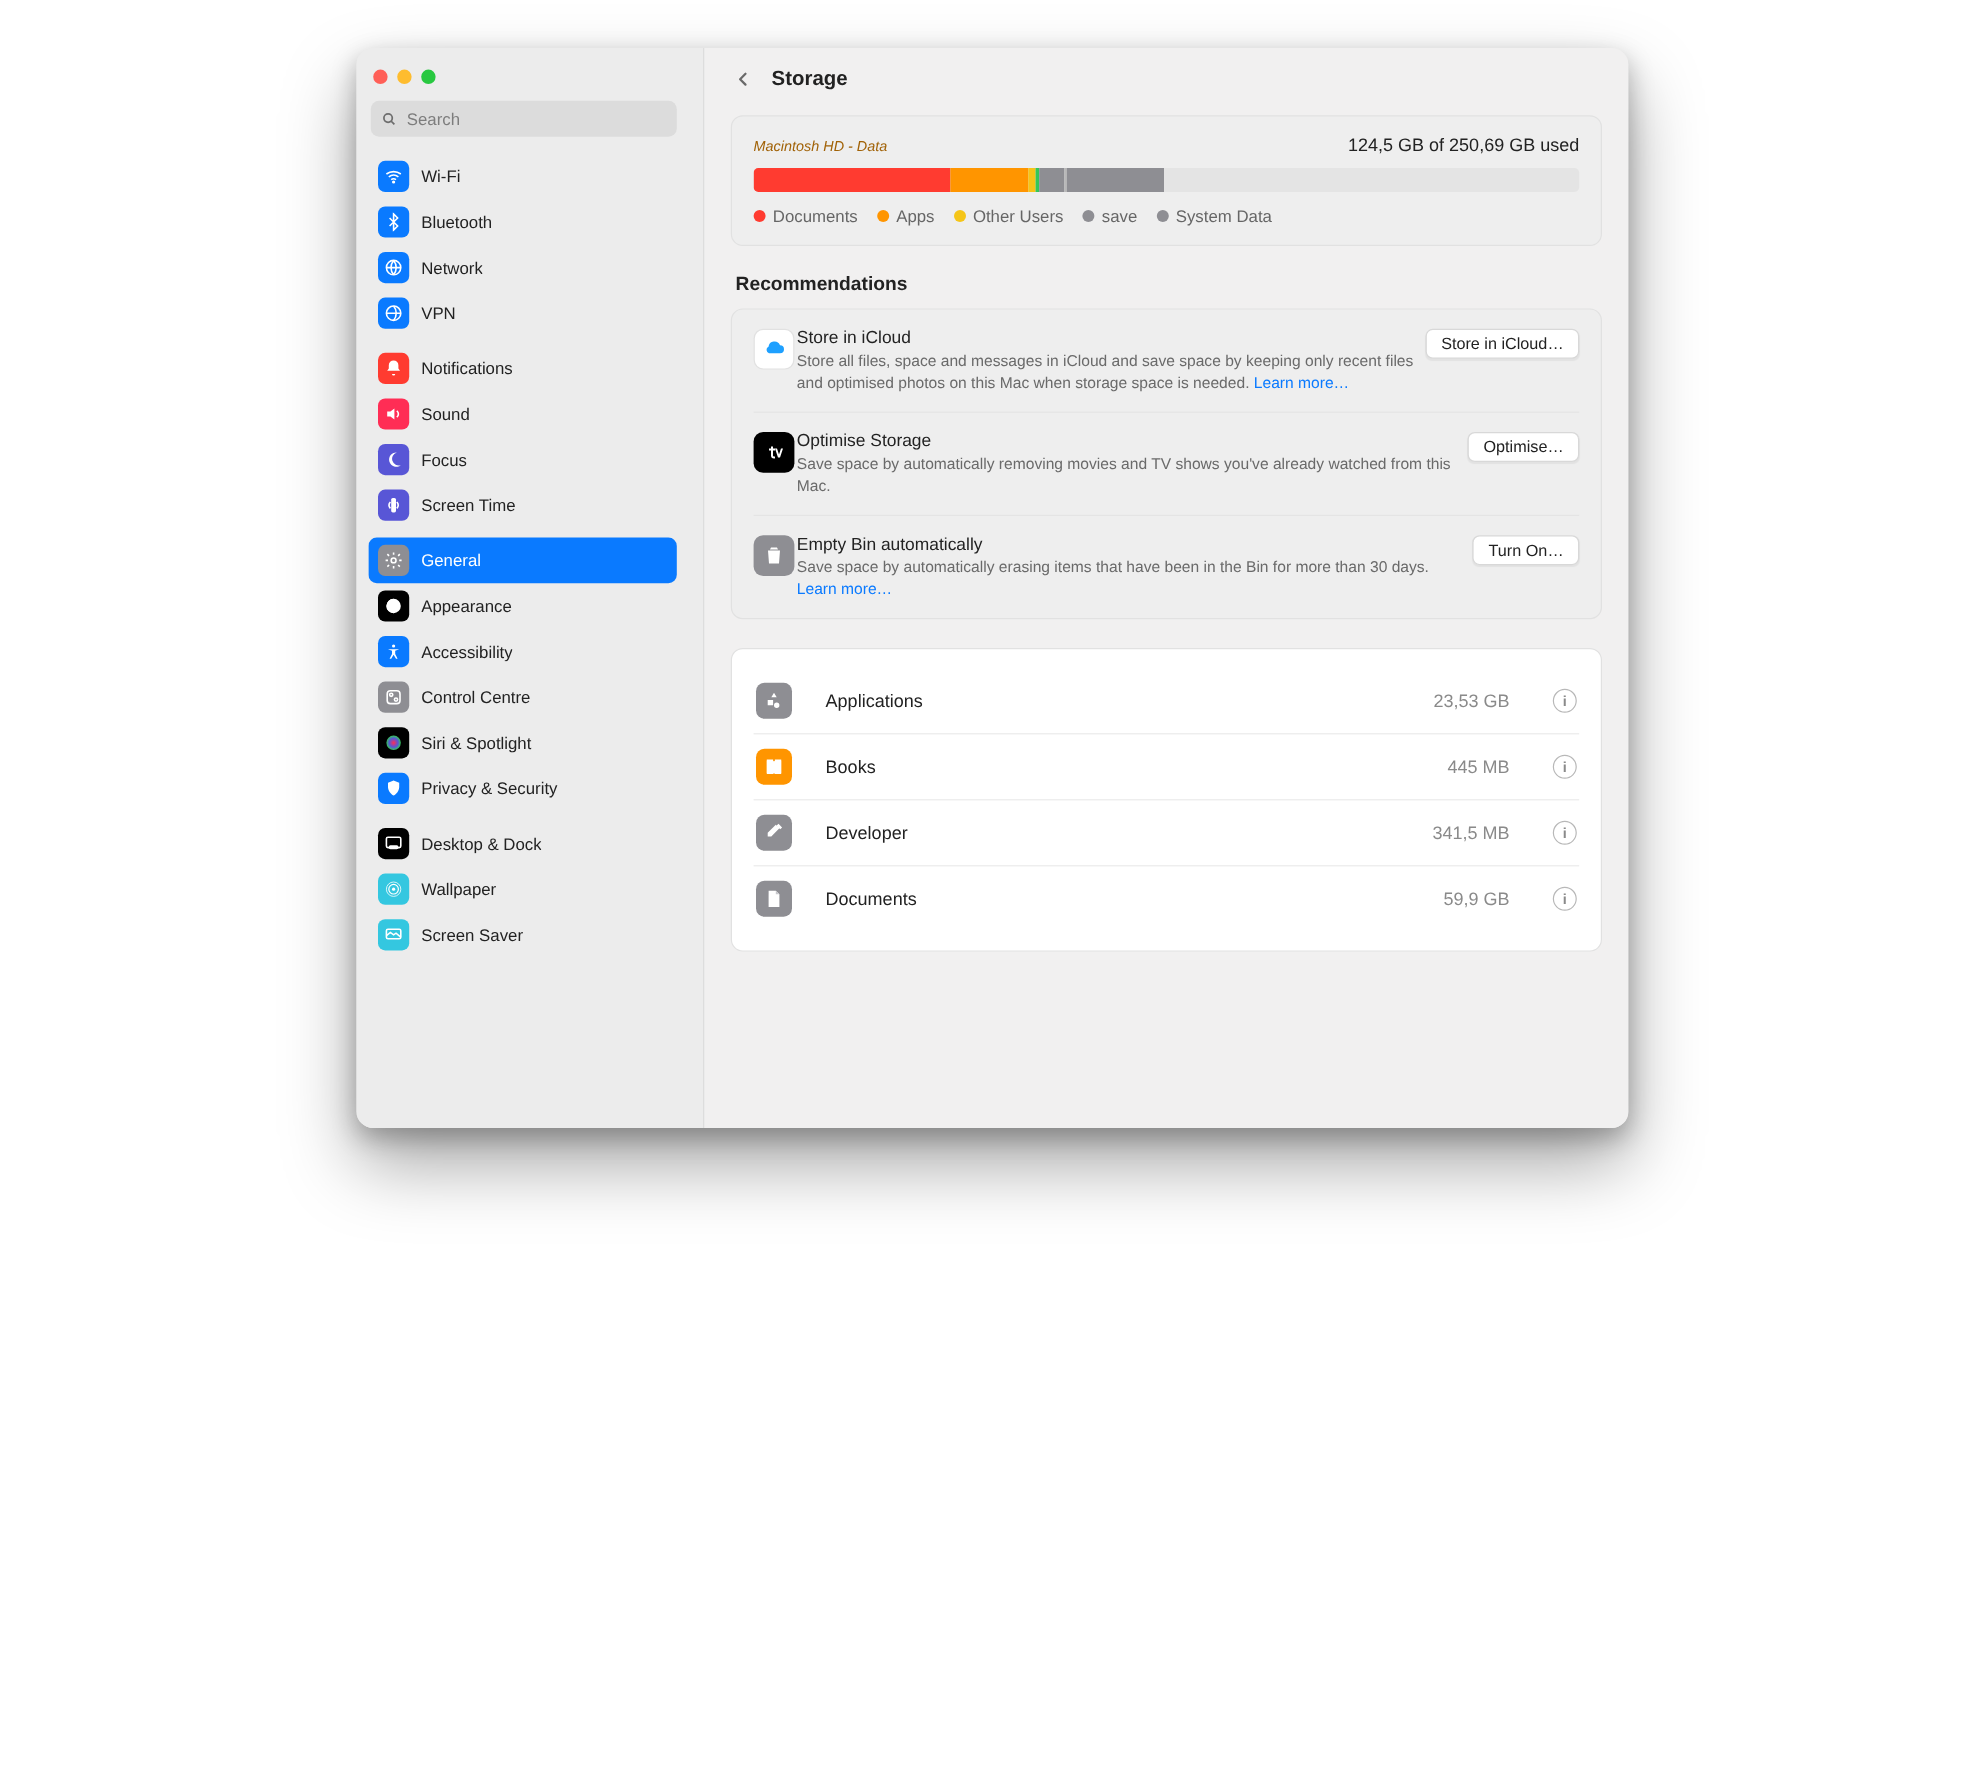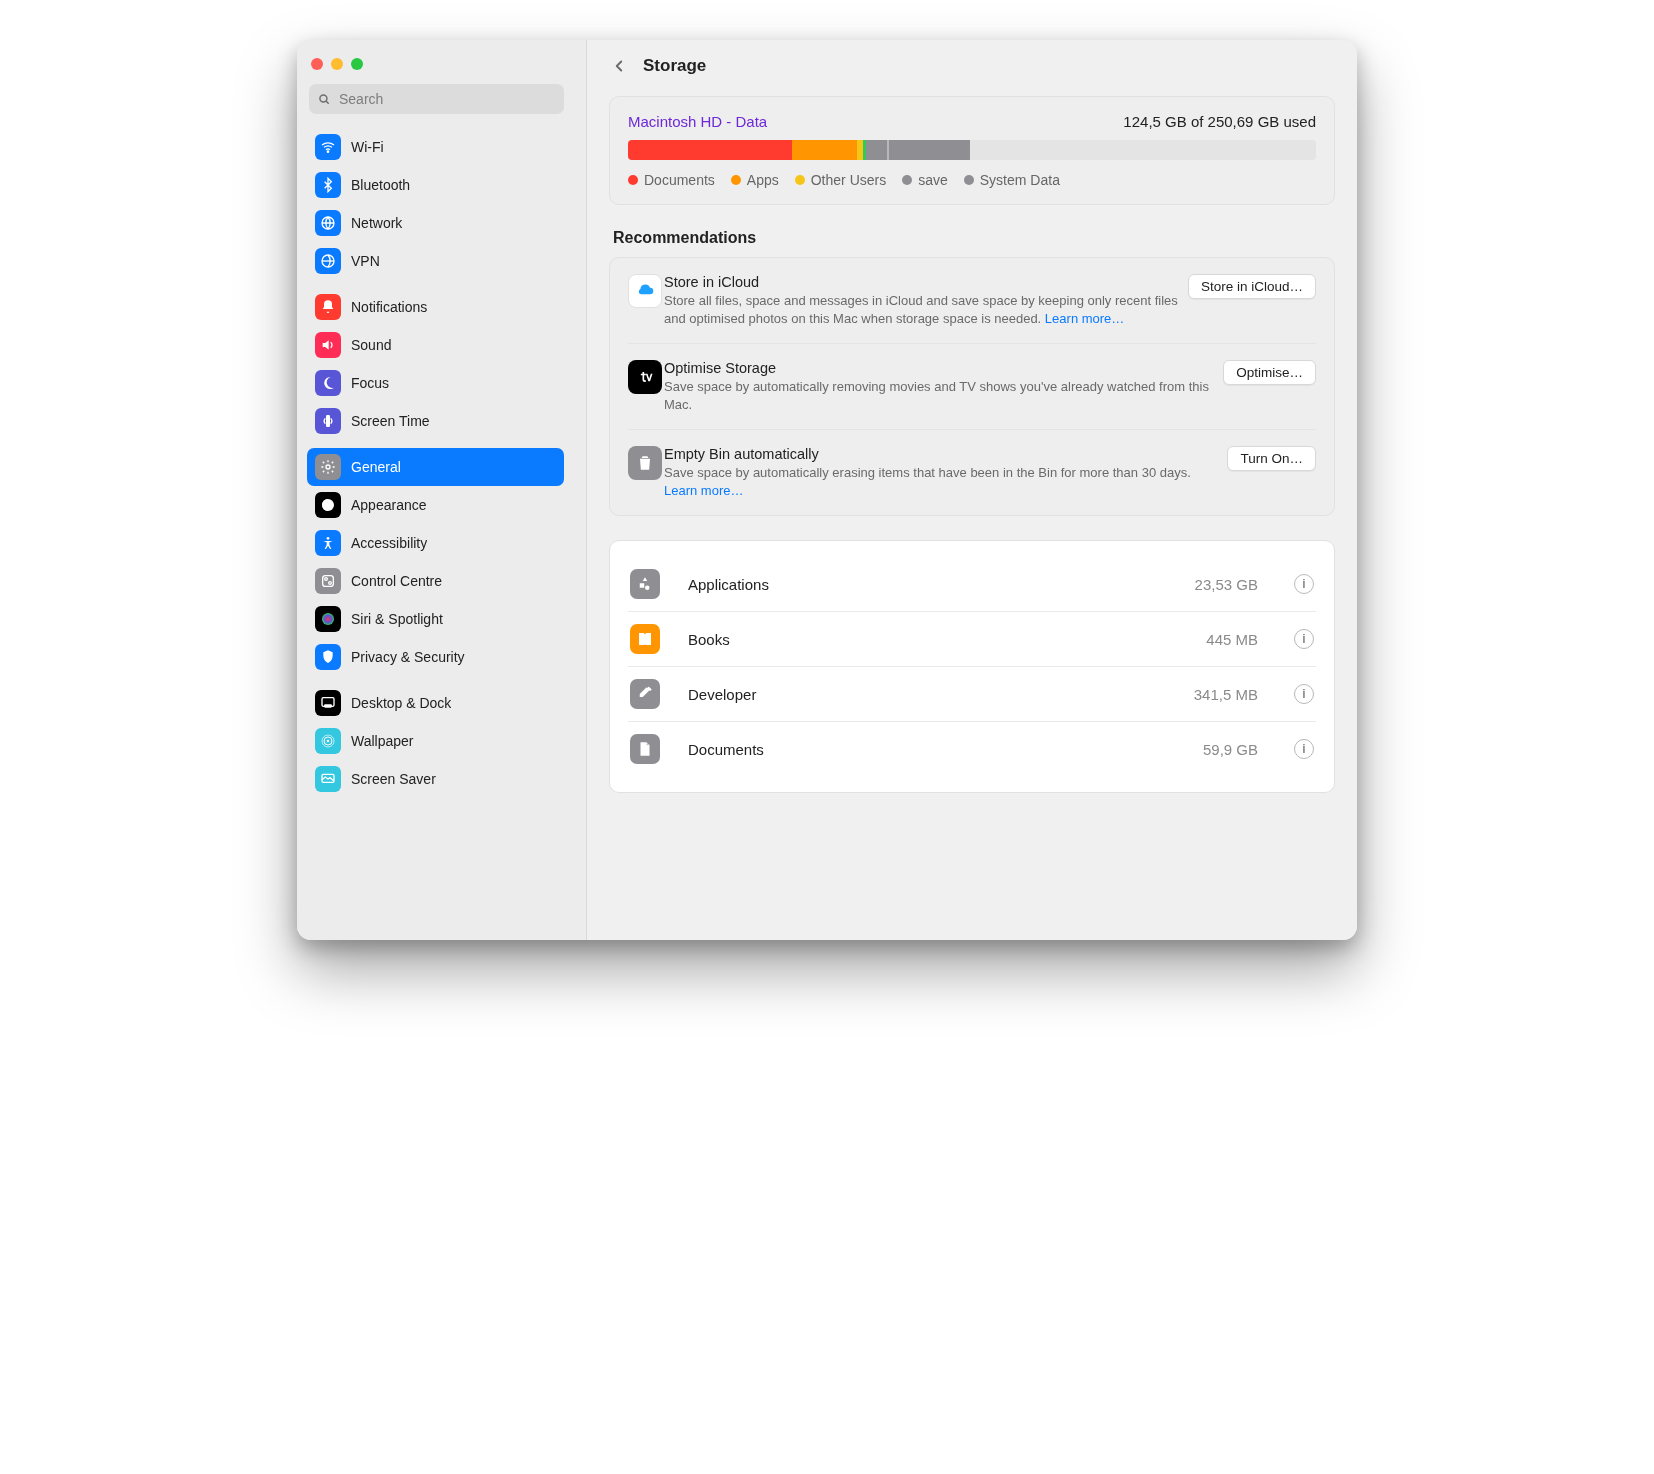--- a/index.html
+++ b/index.html
@@ -140,21 +140,21 @@
     margin-bottom: 24px;
   }
   .card.muted {
     background: #eeeeee;
   }
 
   .disk-head {
     display: flex; justify-content: space-between; align-items: baseline;
     margin-bottom: 10px;
   }
-  .disk-name { font-size: 15px; color: #6d28d9; }
+  .disk-name { font-size: 12px; color: #a16207; font-style: italic; }
   .disk-used { font-size: 15px; color: #222; }
 
   .bar {
     position: relative;
     height: 20px;
     border-radius: 4px;
     background: #e4e4e4;
     overflow: hidden;
     display: flex;
     align-items: center;

